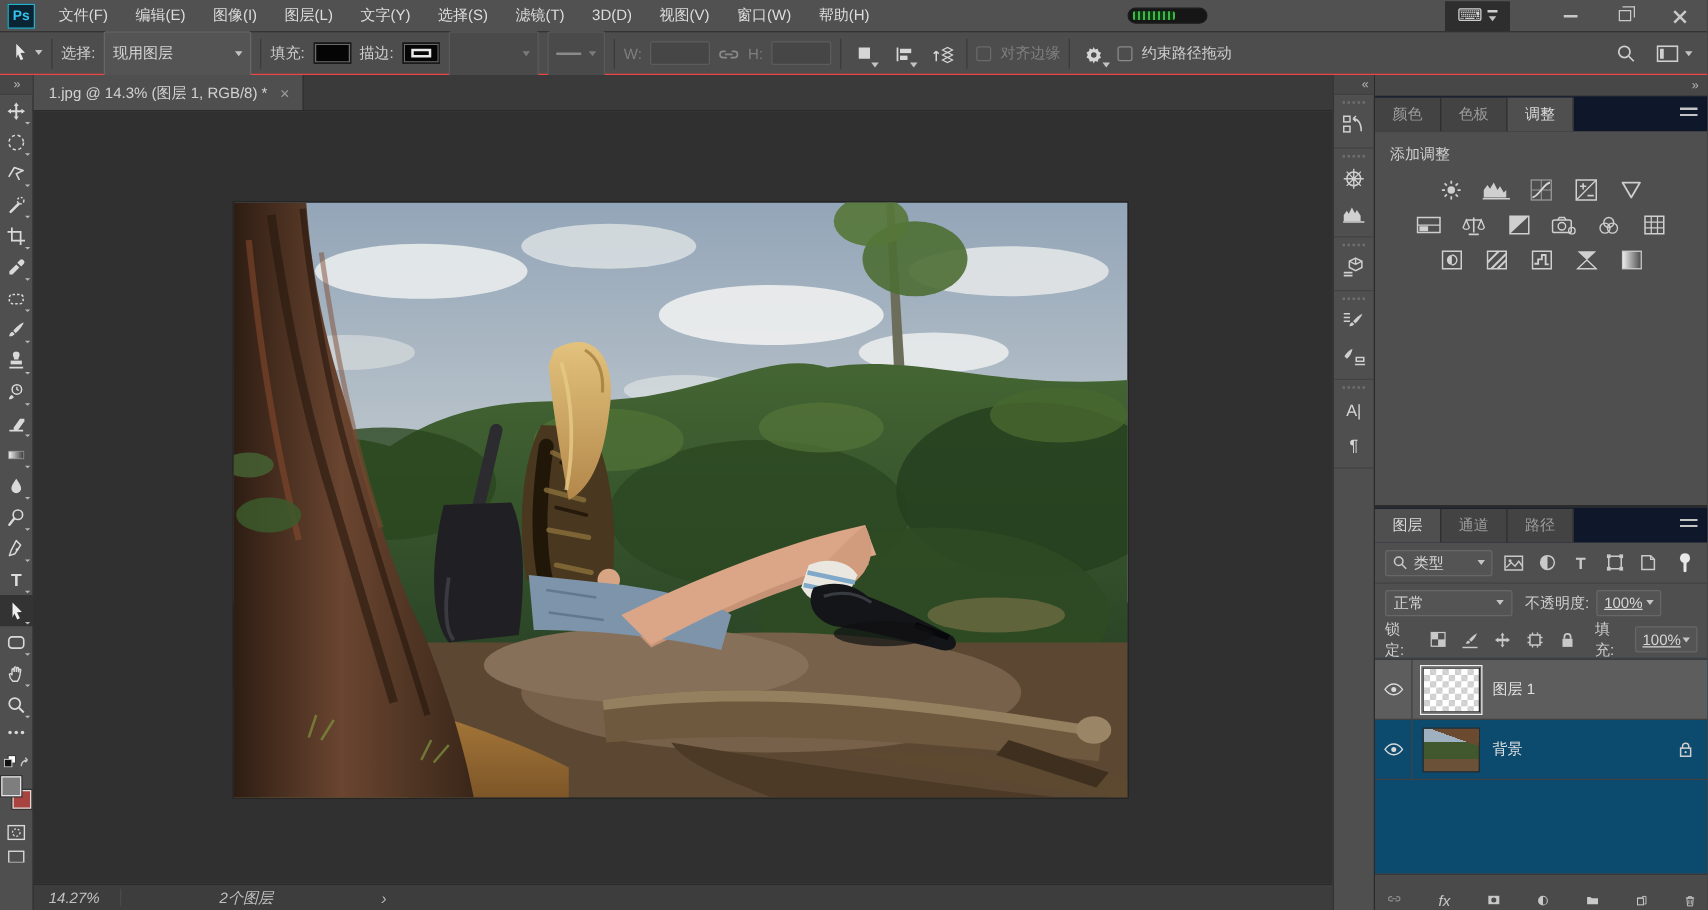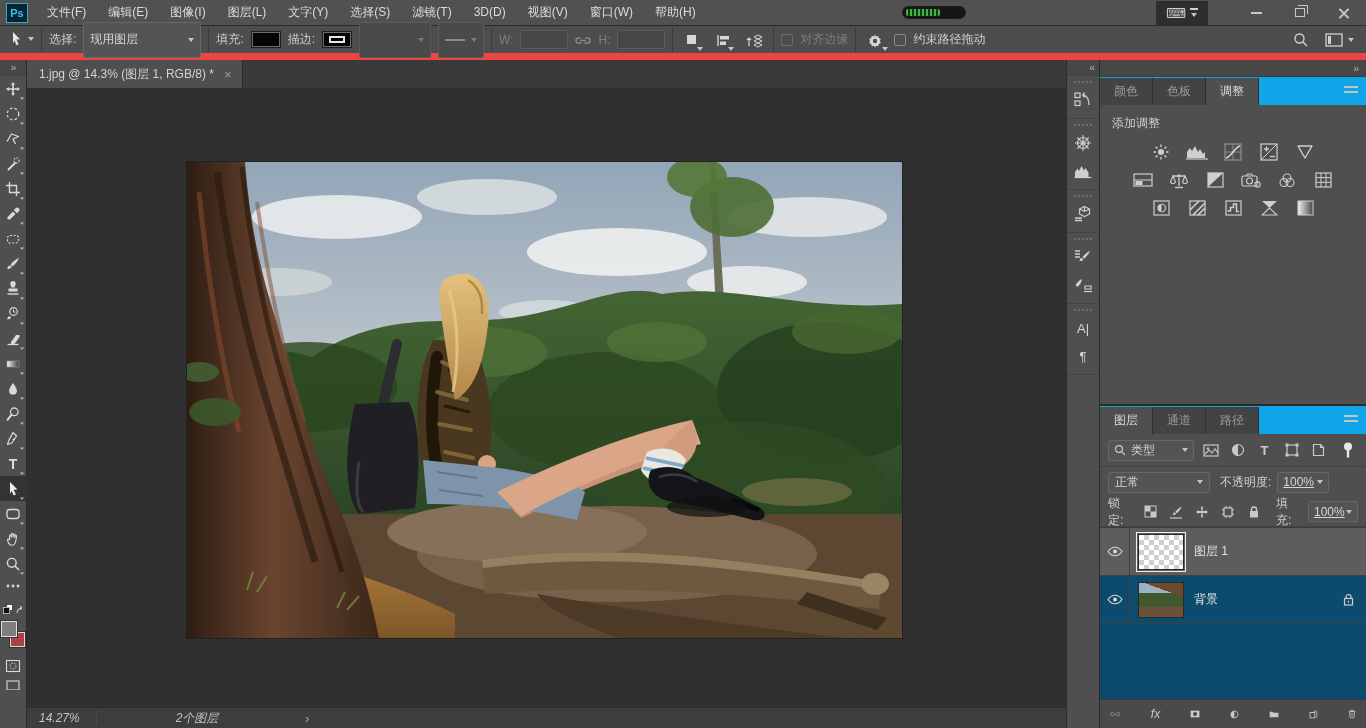--- a/index.html
+++ b/index.html
@@ -21,21 +21,21 @@
   .ime-dash { width:8px; height:2px; background:#cfcfcf; }
   .win-btn { width:44px; height:26px; display:flex; align-items:center; justify-content:center; }
   .wb-min { width:11px; height:2px; background:#c9c9c9; }
   .wb-restore { width:10px; height:9px; border:1.5px solid #c9c9c9; position:relative; }
   .wb-restore:before { content:""; position:absolute; left:2px; top:-4px; width:9px; height:8px; border:1.5px solid #c9c9c9; border-bottom:none; border-left:none; }
   .wb-close { position:relative; width:12px; height:12px; }
   .wb-close:before,.wb-close:after { content:""; position:absolute; left:5px; top:0; width:2px; height:13px; background:#c9c9c9; }
   .wb-close:before { transform:rotate(45deg);} .wb-close:after { transform:rotate(-45deg);}
 
   
-  .optionsbar { height:34px; background:#4d4d4d; border-bottom:7px solid #ef4444; display:flex; align-items:center; flex:0 0 auto; gap:7px; padding:0 8px; }
+  .optionsbar { height:34px; background:#4d4d4d; border-bottom:1px solid #ef4444; display:flex; align-items:center; flex:0 0 auto; gap:7px; padding:0 8px; }
   .sep { width:1px; height:24px; background:#3b3b3b; flex:0 0 auto; }
   .chev { width:0; height:0; border-left:3.5px solid transparent; border-right:3.5px solid transparent; border-top:4px solid #c4c4c4; flex:0 0 auto; }
   .chev.dim { border-top-color:#7b7b7b; }
   .opt-label { color:#cfcfcf; } .opt-label.dis { color:#7f7f7f; }
   .select-box { height:36px; background:#545454; border:1px solid #676767; border-radius:2px; display:flex; align-items:center; padding:0 6px; gap:6px; }
   .select-box.dis { background:#4a4a4a; border-color:#5a5a5a; color:#7f7f7f; }
   .swatch-fill { width:30px; height:17px; background:#050505; border:1px solid #1e1e1e; box-shadow:inset 0 0 0 1px #6c6c6c; }
   .swatch-stroke { width:30px; height:17px; background:#050505; border:1px solid #1e1e1e; box-shadow:inset 0 0 0 1px #6c6c6c; display:flex; align-items:center; justify-content:center; }
   .swatch-stroke i { display:block; width:16px; height:7px; border:2px solid #e8e8e8; background:#050505; }
   .mini-input { width:48px; height:19px; background:#464646; border:1px solid #5c5c5c; border-radius:2px; }
@@ -76,21 +76,21 @@
   .dockstrip { width:34px; background:#4f4f4f; border-left:1px solid #2b2b2b; border-right:1px solid #2b2b2b; display:flex; flex-direction:column; align-items:center; flex:0 0 auto; }
   .ds-head { height:16px; width:100%; background:#474747; display:flex; align-items:center; justify-content:flex-end; padding-right:5px; color:#b5b5b5; font-size:10px; letter-spacing:-1px; border-bottom:1px solid #414141; }
   .grip { width:18px; border-top:2px dotted #6e6e6e; margin:5px 0 3px; }
   .ds-btn { width:30px; height:28px; display:flex; align-items:center; justify-content:center; color:#cfcfcf; }
   .ds-sep { width:100%; height:1px; background:#434343; margin-top:4px; }
   .ds-text { font-size:13px; color:#d6d6d6; }
 
   
   .rightdock { width:266px; background:#4f4f4f; display:flex; flex-direction:column; flex:0 0 auto; }
   .dock-top { height:17px; background:#474747; border-bottom:1px solid #3c3c3c; display:flex; align-items:center; justify-content:flex-end; padding-right:8px; color:#b5b5b5; font-size:10px; letter-spacing:-1px; }
-  .panel-tabs { height:28px; background:#0ea5e9; display:flex; align-items:flex-end; position:relative; }
+  .panel-tabs { height:28px; background:#0f172a; display:flex; align-items:flex-end; position:relative; }
   .ptab { height:27px; padding:0 14px; display:flex; align-items:center; color:#9b9b9b; background:#434343; border-right:1px solid #2f2f2f; }
   .ptab.active { background:#4f4f4f; color:#dadada; }
   .hamb { position:absolute; right:8px; top:9px; width:14px; height:9px; background:repeating-linear-gradient(#c4c4c4 0 2px,transparent 2px 5px); }
   .adj-panel { height:329px; border-bottom:2px solid #2b2b2b; display:flex; flex-direction:column; }
   .adj-label { padding:10px 12px 6px; color:#cfcfcf; }
   .adj-row { display:flex; justify-content:center; gap:12px; padding:5px 0; }
   .adj-ic { width:24px; height:18px; display:flex; align-items:center; justify-content:center; }
 
   .layers-panel { flex:1; display:flex; flex-direction:column; min-height:0; }
   .lp-row { display:flex; align-items:center; gap:6px; padding:0 8px; flex:0 0 auto; }
@@ -110,21 +110,21 @@
   .thumb.checker { background:
       linear-gradient(45deg,#cfcfcf 25%,transparent 25%,transparent 75%,#cfcfcf 75%),
       linear-gradient(45deg,#cfcfcf 25%,#ffffff 25%,#ffffff 75%,#cfcfcf 75%);
       background-size:10px 10px; background-position:0 0,5px 5px; background-color:#fff; }
   .thumb.selected-frame { outline:1px solid #f0f0f0; outline-offset:1px; }
   .thumb.photo-mini { background:
       linear-gradient(200deg,#6b4a30 0 28%,transparent 28%),
       linear-gradient(#9fb0c0 0 30%,#41582f 30% 72%,#6b5138 72%); }
   .layer-name { color:#e0e0e0; }
   .lock-cell { margin-left:auto; margin-right:12px; }
-  .lp-footer { height:27px; border-top:1px solid #383838; background:#4a4a4a; display:flex; align-items:center; justify-content:flex-end; gap:30px; padding:14px 10px; flex:0 0 auto; }
+  .lp-footer { height:27px; border-top:1px solid #383838; background:#4a4a4a; display:flex; align-items:flex-start; justify-content:flex-end; gap:30px; padding:14px 10px; flex:0 0 auto; }
   .fx-text { font-style:italic; font-size:12px; color:#c9c9c9; }
 </style>
 </head>
 <body>
 
 <div class="window">
 
   <div class="titlebar">
     <div class="ps-logo">Ps</div>
     <div class="menu-item">文件(F)</div>

